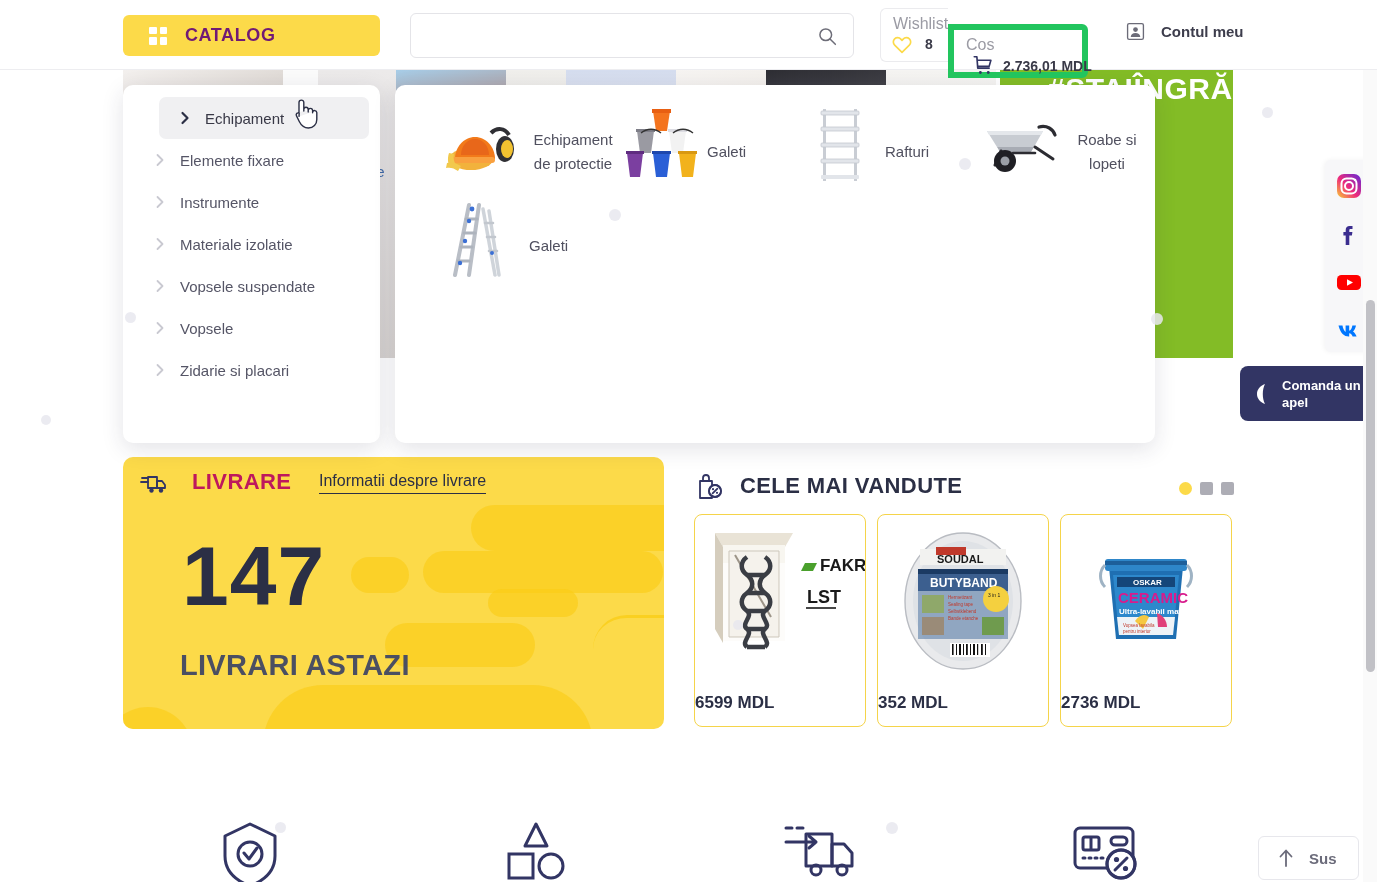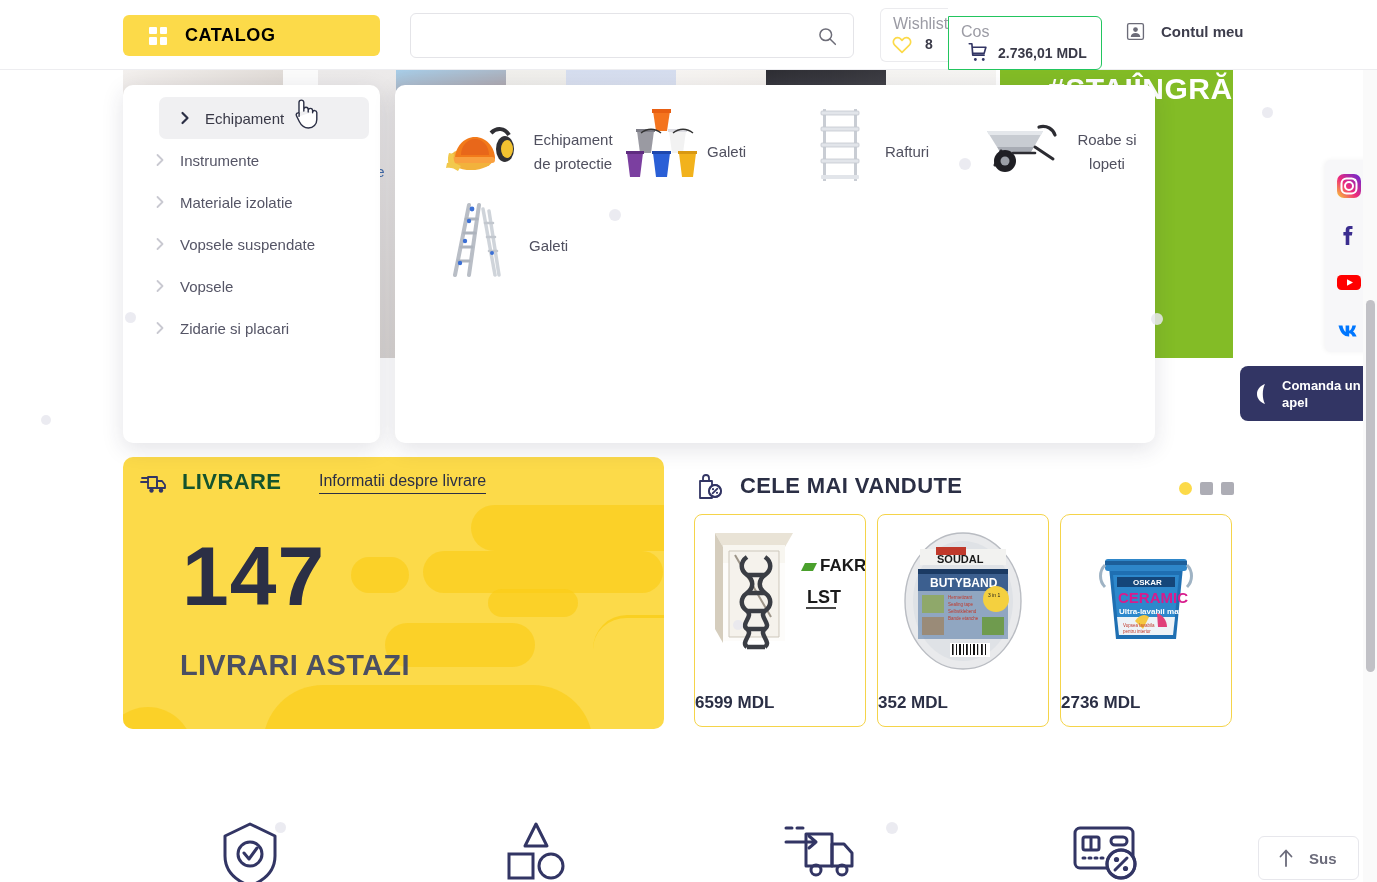--- a/index.html
+++ b/index.html
@@ -30,21 +30,21 @@
   .catalog-grid-icon {
     margin-left: 26px;
     width: 18px; height: 18px;
     display: grid; grid-template-columns: 1fr 1fr; grid-template-rows: 1fr 1fr;
     gap: 3px;
   }
   .catalog-grid-icon i { background: #ffffff; border-radius: 1px; display:block; }
   .catalog-label {
     margin-left: 18px;
     font-size: 18px; font-weight: bold; letter-spacing: .6px;
-    color: #000000;
+    color: #701a75;
   }
 
   .searchbox {
     position: absolute; left: 410px; top: 13px;
     width: 444px; height: 45px;
     border: 1px solid #e4e4e8;
     border-radius: 6px;
     background: #fff;
   }
   .searchbox input {
@@ -62,23 +62,23 @@
   }
 
   .wishlist-box {
     position: absolute; left: 880px; top: 8px;
     width: 68px; height: 54px;
     border: 1px solid #ebebee; border-right: none;
     border-radius: 6px 0 0 6px;
     cursor: pointer;
   }
   .cos-box {
-    position: absolute; left: 948px; top: 16px;
-    width: 154px; height: 54px;
-    border: 1px solid #22c55e;
+    position: absolute; left: 948px; top: 24px;
+    width: 140px; height: 54px;
+    border: 6px solid #22c55e;
     border-radius: 0 6px 6px 0;
     cursor: pointer;
   }
   .mini-label {
     position: absolute; left: 12px; top: 6px;
     font-size: 16px; color: #9b9ba4;
   }
   .heart-icon { position: absolute; left: 11px; top: 26px; width: 20px; height: 19px; }
   .wl-count { position: absolute; left: 44px; top: 27px; font-size: 14px; color: #3a3a48; font-weight: bold;}
   .cart-icon { position: absolute; left: 18px; top: 25px; width: 22px; height: 21px; }
@@ -212,22 +212,22 @@
   .b7 { left: -20px; top: 250px; width: 90px; height: 90px; border-radius: 50%;}
   .liv-curve {
     position: absolute; left: 470px; top: 158px;
     width: 120px; height: 120px;
     border: 3px solid rgba(250,204,21,.75);
     border-radius: 34px;
     border-left: none; border-bottom: none;
   }
   .truck-icon { position: absolute; left: 140px; top: 473px; width: 28px; height: 22px; z-index: 3;}
   .liv-title {
-    position: absolute; left: 182px; top: 469px;
-    font-size: 22px; font-weight: bold; color: #14532d; letter-spacing: .4px;
+    position: absolute; left: 192px; top: 469px;
+    font-size: 22px; font-weight: bold; color: #be185d; letter-spacing: .4px;
     z-index: 3;
   }
   .liv-link {
     position: absolute; left: 319px; top: 472px;
     font-size: 16px; color: #2b2f45;
     border-bottom: 1.5px solid #2b2f45;
     padding-bottom: 3px;
     cursor: pointer;
     z-index: 3;
   }
@@ -257,21 +257,21 @@
   .prod-card {
     position: absolute; top: 514px;
     width: 172px; height: 213px;
     border: 1px solid #F5D44A;
     border-radius: 8px;
     background: #fff;
     cursor: pointer;
   }
   .p1 { left: 694px; }
   .p2 { left: 877px; }
-  .p3 { left: 1060px; border-radius: 10px; }
+  .p3 { left: 1060px; }
   .prod-img {
     position: absolute; left: 0; top: 6px;
     width: 170px; height: 160px;
     display: flex; align-items: center; justify-content: center;
   }
   .prod-price {
     position: absolute; left: 0; bottom: 13px; width: 100%;
     text-align: left;
     font-size: 17px; font-weight: bold; color: #2b2f45;
   }
@@ -404,20 +404,26 @@
     <div class="account-label">Contul meu</div>
   </div>
 </div>
 
 <div class="cat-dropdown">
   <div class="cat-item active">
     <svg class="cat-chevron" viewBox="0 0 16 16" fill="none" stroke="#2b2f45" stroke-width="2.2">
         <path d="M5.5 3 10.5 8 5.5 13" stroke-linecap="round" stroke-linejoin="round"></path>
       </svg>
     <span class="cat-text">Echipament</span>
+  </div>
+  <div class="cat-item">
+    <svg class="cat-chevron" viewBox="0 0 16 16" fill="none" stroke="#c9c9d1" stroke-width="1.8">
+        <path d="M5.5 3 10.5 8 5.5 13" stroke-linecap="round" stroke-linejoin="round"></path>
+      </svg>
+    <span class="cat-text">Elemente fixare</span>
   </div>
   <div class="cat-item">
     <svg class="cat-chevron" viewBox="0 0 16 16" fill="none" stroke="#c9c9d1" stroke-width="1.8">
         <path d="M5.5 3 10.5 8 5.5 13" stroke-linecap="round" stroke-linejoin="round"></path>
       </svg>
     <span class="cat-text">Instrumente</span>
   </div>
   <div class="cat-item">
     <svg class="cat-chevron" viewBox="0 0 16 16" fill="none" stroke="#c9c9d1" stroke-width="1.8">
         <path d="M5.5 3 10.5 8 5.5 13" stroke-linecap="round" stroke-linejoin="round"></path>

